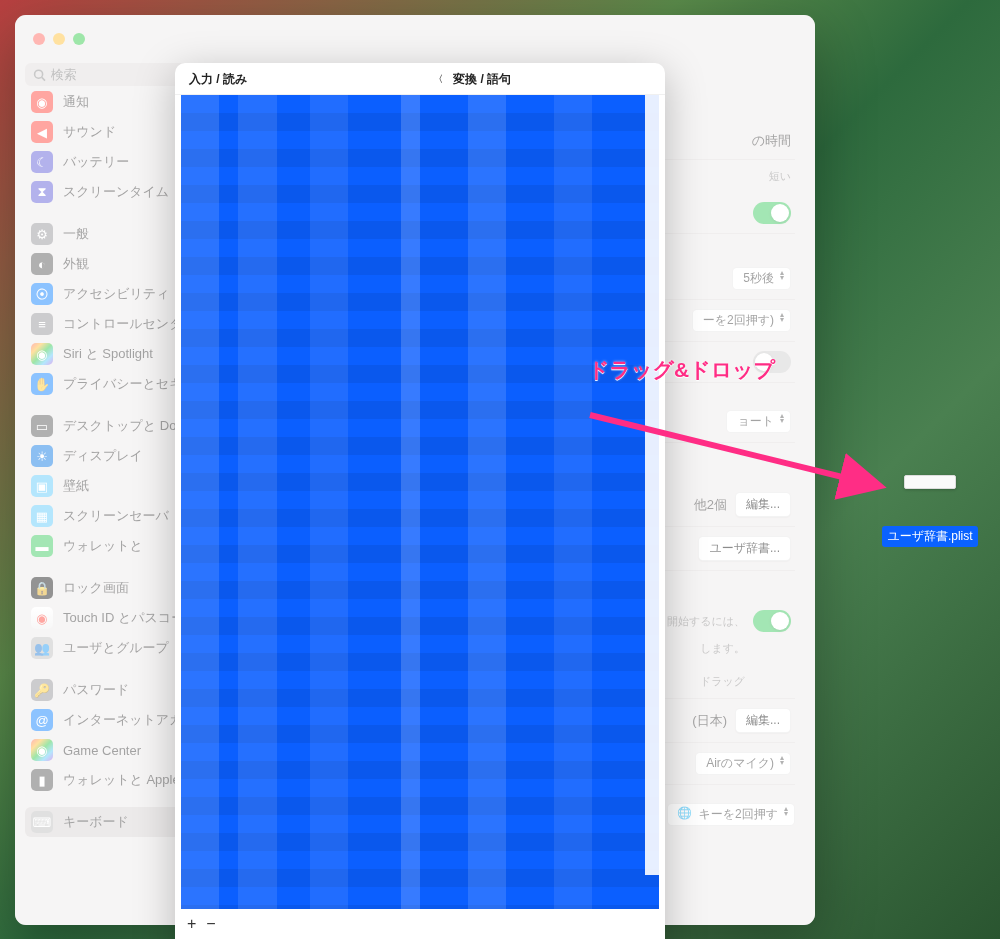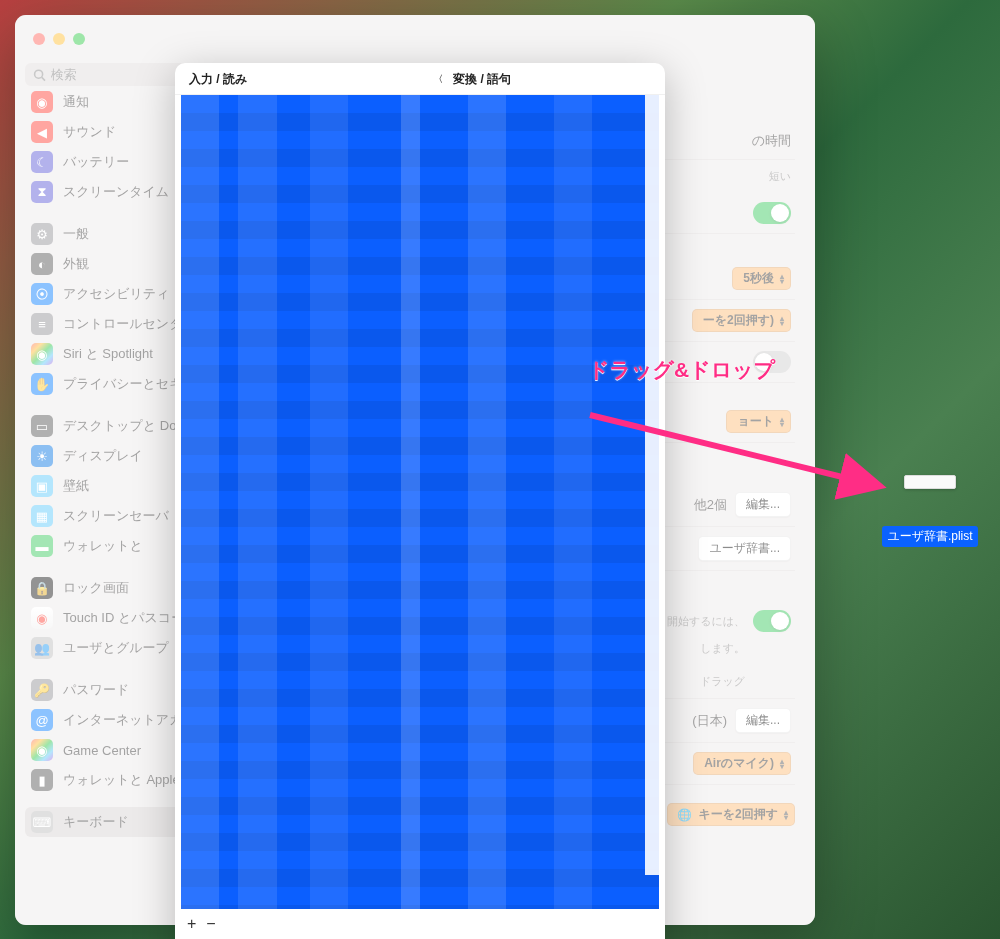--- a/index.html
+++ b/index.html
@@ -92,23 +92,23 @@
     .toggle { width: 38px; height: 22px; border-radius: 11px; background:#ccc; position:relative; }
     .toggle::after { content:""; position:absolute; width:18px;height:18px;background:#fff;border-radius:50%;top:2px;left:2px;box-shadow:0 1px 3px rgba(0,0,0,0.2);}
     .toggle.on { background: #34c759; }
     .toggle.on::after { left: 18px; }
     .btn {
       background: #fff; border: 1px solid rgba(0,0,0,0.1);
       border-radius: 5px; padding: 3px 10px; font-size: 12px;
       box-shadow: 0 1px 1px rgba(0,0,0,0.05);
     }
     .select-like {
-      display:inline-flex; align-items:center; gap:6px;
-      background:#fdba74; border:1px solid rgba(0,0,0,0.1);
-      border-radius:5px; padding: 2px 6px 2px 10px; font-size:12px;font-weight:bold;
+      display:inline-flex; gap:6px;
+      background:#ffffff; border:1px solid rgba(0,0,0,0.1);
+      border-radius:5px; padding: 2px 6px 2px 10px; font-size:12px;
     }
     .select-like .chev { display:flex;flex-direction:column;line-height:5px;font-size:8px;color:#555;}
     .shortcut-row { display:flex; justify-content: space-between; align-items:center; padding-top: 18px;}
     
     .dim-overlay {
       position:absolute; inset:0; background: rgba(255,255,255,0.55);
       border-radius:11px; pointer-events:none;
     }
     
     .sheet {

